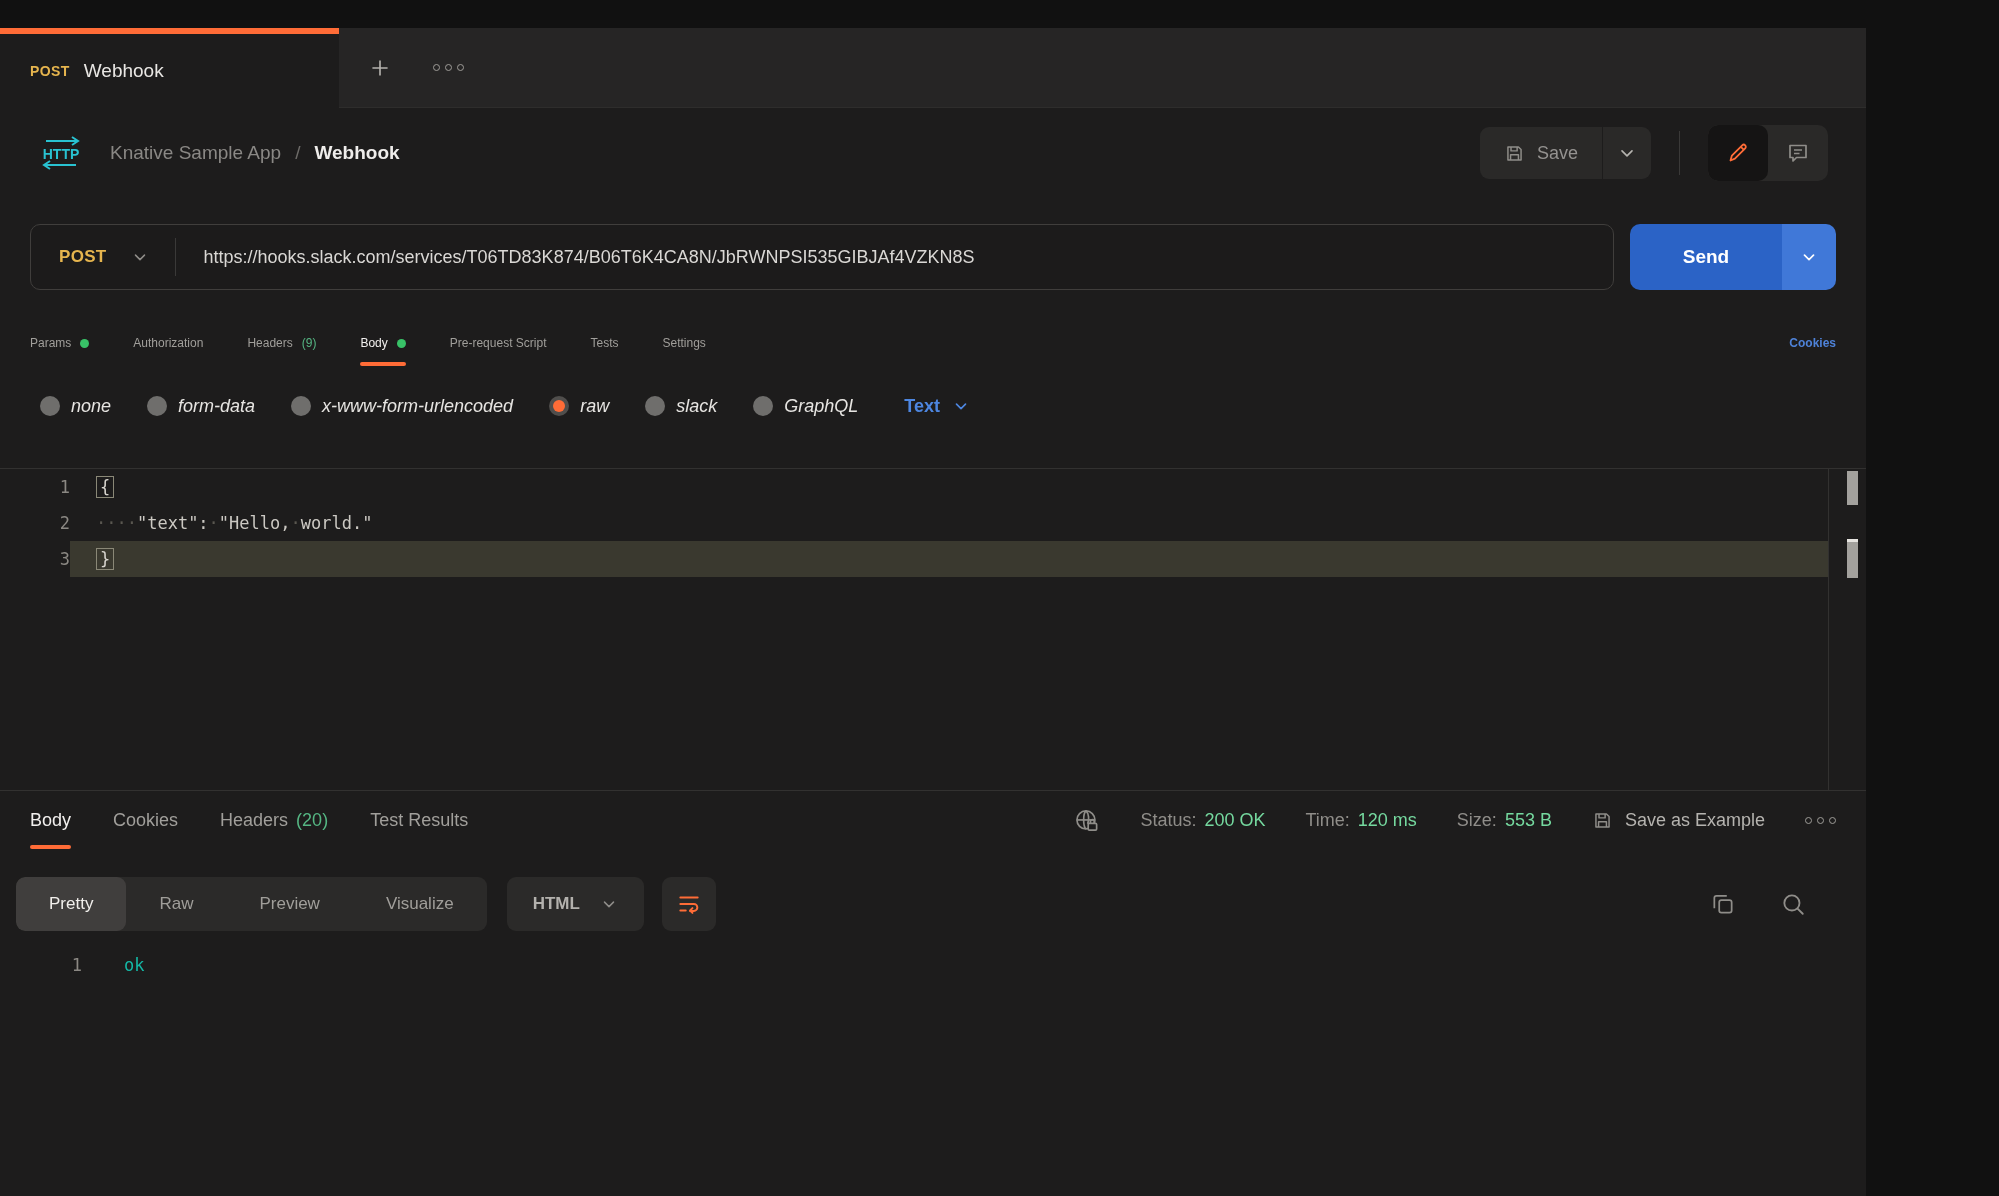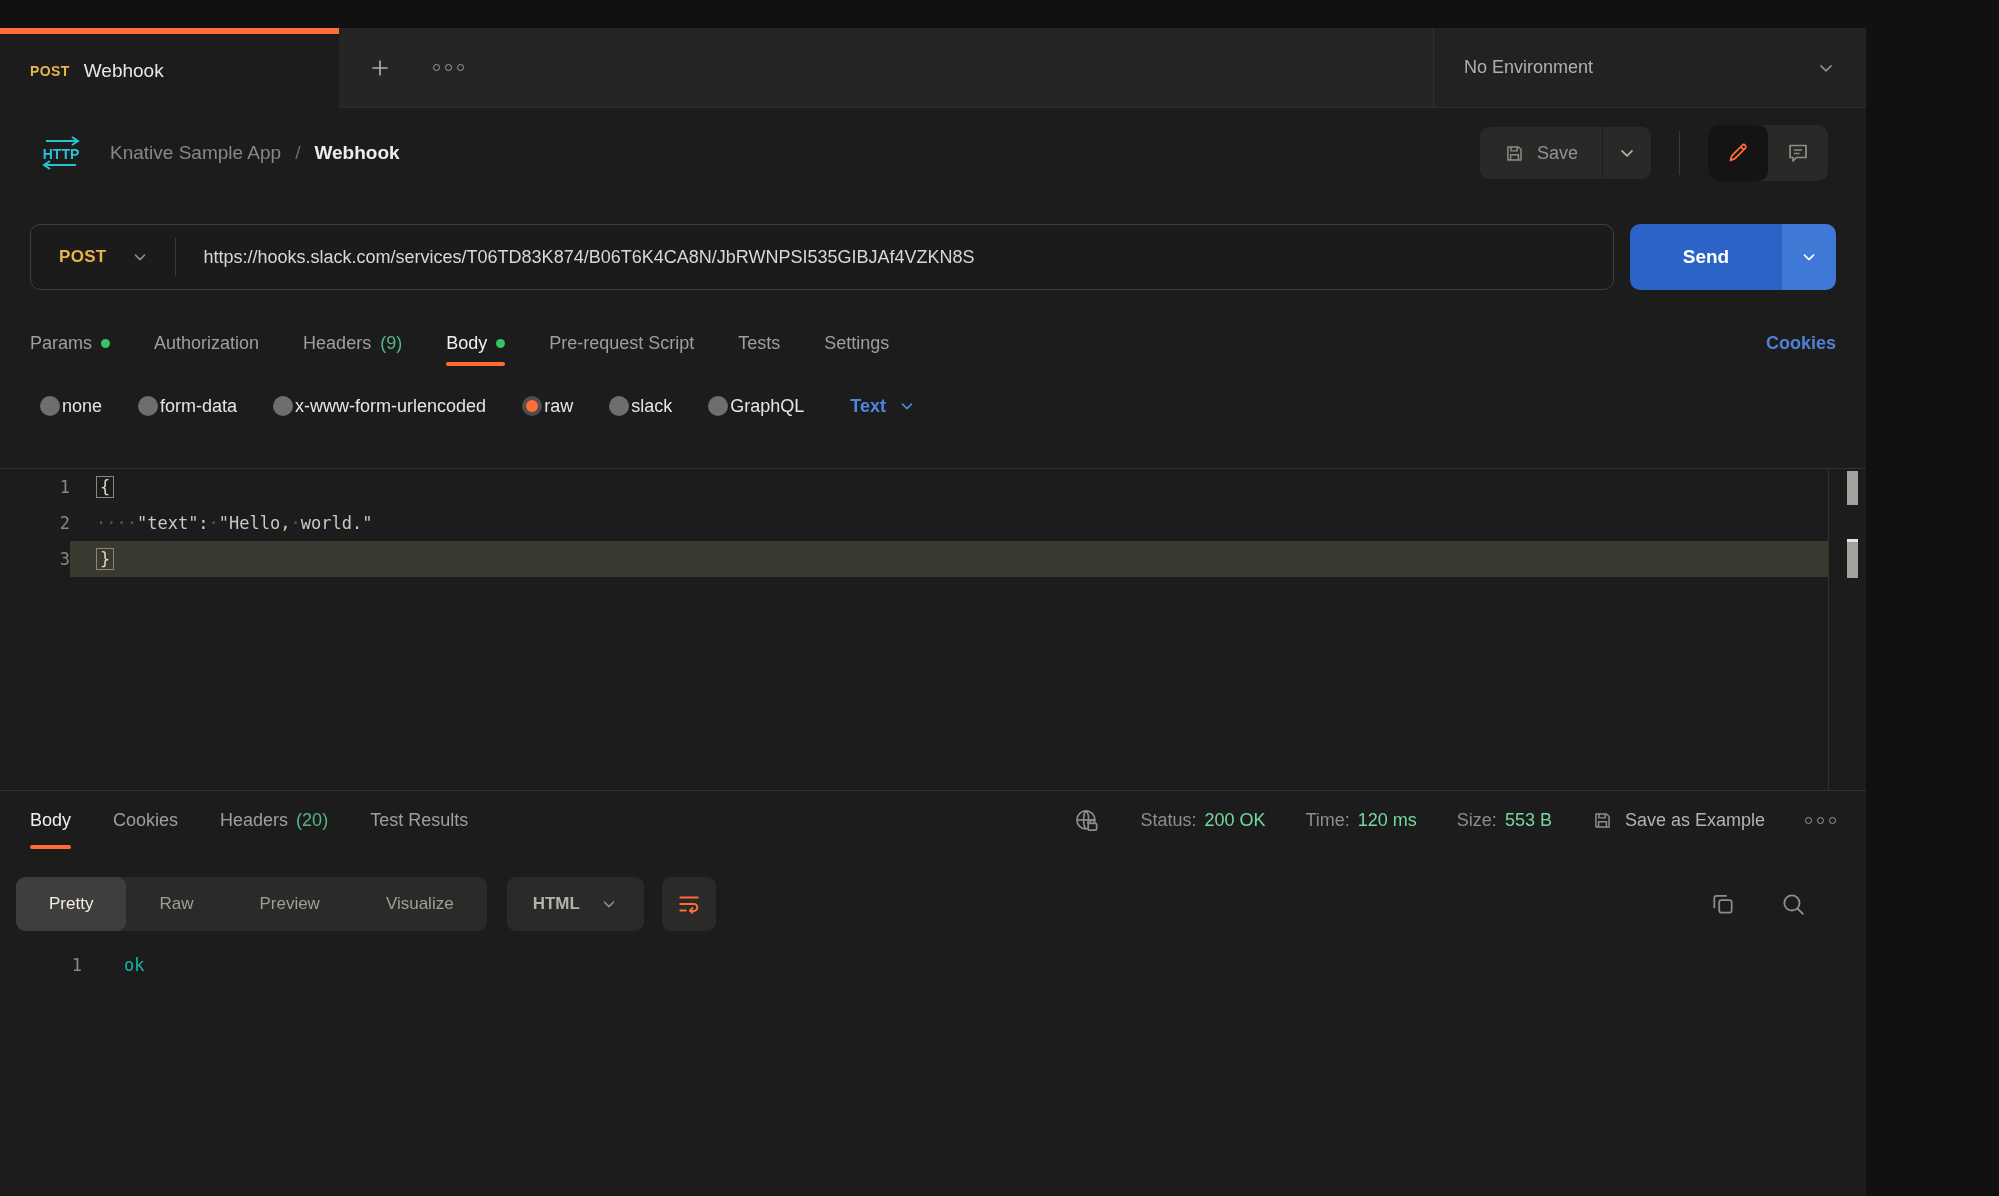--- a/index.html
+++ b/index.html
@@ -53,31 +53,31 @@
   }
   .url-method{padding:0 24px 0 28px;color:#e6b54e;font-size:17px;font-weight:700;letter-spacing:.3px;}
   .url-method-caret{margin-right:26px;}
   .url-box-divider{width:1px;height:38px;background:#3a3938;}
   .url-text{margin-left:28px;color:#dad8d5;font-size:18px;white-space:nowrap;overflow:hidden;}
   .send-split{display:flex;border-radius:10px;overflow:hidden;height:66px;flex:0 0 auto;}
   .send-main{width:152px;background:#2b63c6;color:#fff;font-size:19px;font-weight:700;display:flex;align-items:center;justify-content:center;cursor:pointer;}
   .send-caret{width:54px;background:#4078d8;display:flex;align-items:center;justify-content:center;color:#fff;cursor:pointer;}
 
   
-  .rtabs{display:flex;align-items:stretch;gap:44px;margin:30px 30px 0;height:46px;font-size:18px;color:#a19f9b;}
+  .rtabs{display:flex;align-items:stretch;gap:44px;margin:30px 30px 0;height:46px;font-size:12px;color:#a19f9b;}
   .rtab{position:relative;display:flex;align-items:center;gap:9px;cursor:pointer;}
   .rtab.active{color:#f2f0ee;}
   .rtab.active::after{content:"";position:absolute;left:0;right:0;bottom:0;height:4px;background:#ff6c37;border-radius:2px;}
   .dot{width:9px;height:9px;border-radius:50%;background:#38c267;}
   .count{color:#55b683;}
   .cookies-link{margin-left:auto;display:flex;align-items:center;color:#4e82d8;font-weight:700;cursor:pointer;}
 
   
   .radio-row{display:flex;align-items:center;gap:36px;margin:20px 40px 0;height:40px;font-size:18px;color:#e7e5e2;}
-  .radio-opt{display:flex;align-items:center;gap:2px;cursor:pointer;}
+  .radio-opt{display:flex;align-items:center;gap:11px;cursor:pointer;font-style:italic;}
   .radio{width:20px;height:20px;border-radius:50%;background:#6f6e6c;position:relative;flex:0 0 auto;}
   .radio.selected{background:#504e4c;}
   .radio.selected::after{content:"";position:absolute;left:4px;top:4px;width:12px;height:12px;border-radius:50%;background:#ff6c37;}
   .format-select{display:flex;align-items:center;gap:12px;color:#4d86e0;font-weight:600;margin-left:10px;cursor:pointer;}
   .format-select .icon{color:#4d86e0;}
 
   
   .editor{position:relative;margin-top:42px;border-top:1px solid #323130;height:322px;box-sizing:border-box;
     font-family:"DejaVu Sans Mono",monospace;font-size:17px;}
   .ed-row{display:flex;height:36px;line-height:36px;}
@@ -134,28 +134,20 @@
       <span class="icon">
         <svg width="26" height="26" viewBox="0 0 24 24" fill="none" stroke="#b5b3af" stroke-width="1.5">
             <path d="M12 5v14M5 12h14"></path>
           </svg>
       </span>
       <span class="ellipsis" style="color:#9e9c98;">
           <i></i>
           <i></i>
           <i></i>
         </span>
-    </div>
-    <div class="env-area">
-      <span class="env-label">No Environment</span>
-      <span class="icon">
-        <svg width="20" height="20" viewBox="0 0 24 24" fill="none" stroke="currentColor" stroke-width="2" stroke-linecap="round" stroke-linejoin="round">
-            <path d="M6 9.5l6 6 6-6"></path>
-          </svg>
-      </span>
     </div>
   </div>
 
   <div class="crumb-row">
     <span class="icon http-badge">
       <svg width="46" height="38" viewBox="0 0 46 38" fill="none">
         <path d="M8 7h31" stroke="#29c2d1" stroke-width="2"></path>
         <path d="M34 3l6 4-6 4" stroke="#29c2d1" stroke-width="2" fill="none"></path>
         <text x="23" y="25" text-anchor="middle" font-size="14" font-weight="bold" fill="#29c2d1" font-family="Liberation Sans, sans-serif">HTTP</text>
         <path d="M38 31H7" stroke="#29c2d1" stroke-width="2"></path>

